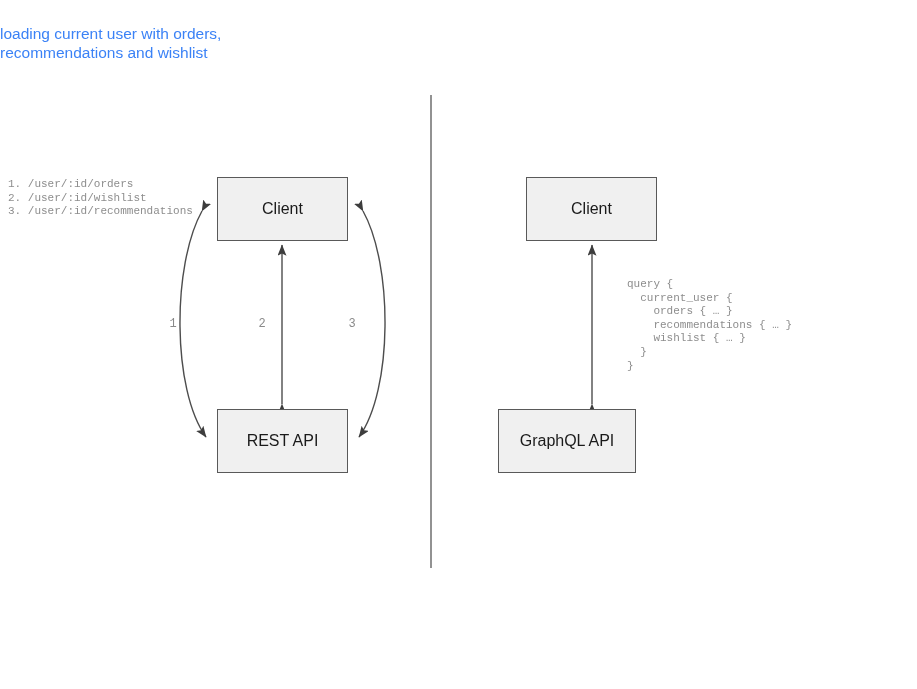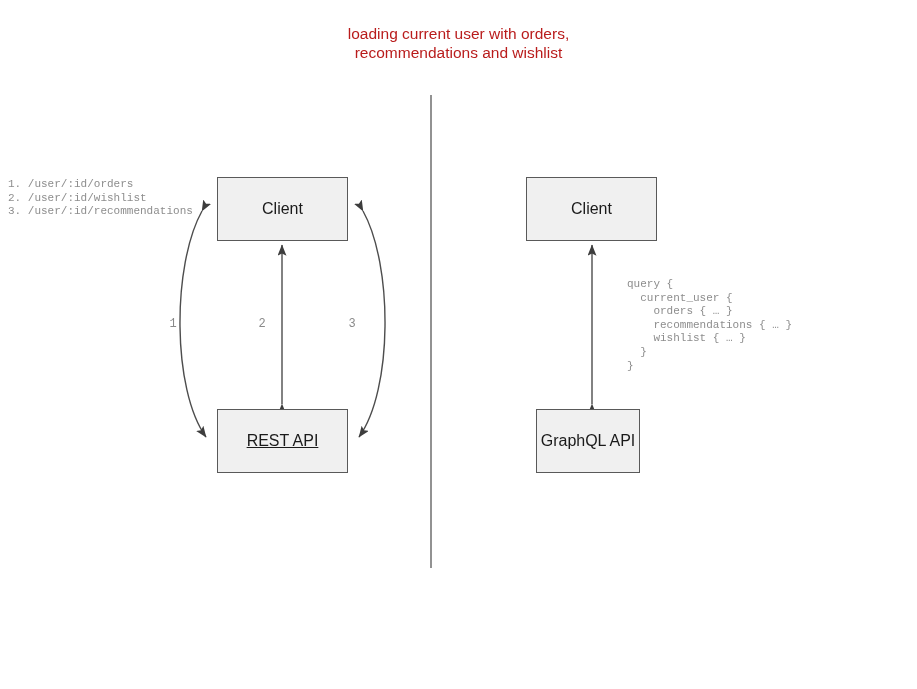--- a/index.html
+++ b/index.html
@@ -21,25 +21,25 @@
     left: 0;
     top: 0;
     width: 917px;
     height: 689px;
   }
   .diagram-title {
     position: absolute;
     left: 0;
     top: 24px;
     width: 917px;
-    text-align: center;
+    text-align: left;
     font-family: "Liberation Sans", sans-serif;
     font-size: 15.5px;
     line-height: 19px;
-    color: #b91c1c;
+    color: #3b82f6;
     white-space: pre-line;
   }
   .node-box {
     position: absolute;
     box-sizing: border-box;
     background: #f0f0f0;
     border: 1.4px solid #595959;
     display: flex;
     align-items: center;
     justify-content: center;
@@ -86,25 +86,25 @@
 
     <line x1="282" y1="404" x2="282" y2="245" stroke="#4d4d4d" stroke-width="1.4" marker-start="url(#ah)" marker-end="url(#ah)"></line>
 
     <path d="M 363 211 C 393 265, 393 390, 359 437" fill="none" stroke="#4d4d4d" stroke-width="1.4" marker-start="url(#ah)" marker-end="url(#ah)"></path>
 
     <line x1="592" y1="404" x2="592" y2="245" stroke="#4d4d4d" stroke-width="1.4" marker-start="url(#ah)" marker-end="url(#ah)"></line>
   </svg>
 
   <div class="node-box" style="left:217px;top:177px;width:131px;height:64px;">Client</div>
 
-  <div class="node-box" style="left:217px;top:409px;width:131px;height:64px;text-decoration:underline;">REST API</div>
+  <div class="node-box" style="left:217px;top:409px;width:131px;height:64px;">REST API</div>
 
   <div class="node-box" style="left:526px;top:177px;width:131px;height:64px;">Client</div>
 
-  <div class="node-box" style="left:536px;top:409px;width:104px;height:64px;">GraphQL API</div>
+  <div class="node-box" style="left:498px;top:409px;width:138px;height:64px;">GraphQL API</div>
 
   <div class="edge-label" style="left:161px;top:317px;">1</div>
 
   <div class="edge-label" style="left:250px;top:317px;">2</div>
 
   <div class="edge-label" style="left:340px;top:317px;">3</div>
 
   <div class="code-note" style="left:8px;top:178px;">1. /user/:id/orders
 2. /user/:id/wishlist
 3. /user/:id/recommendations</div>

